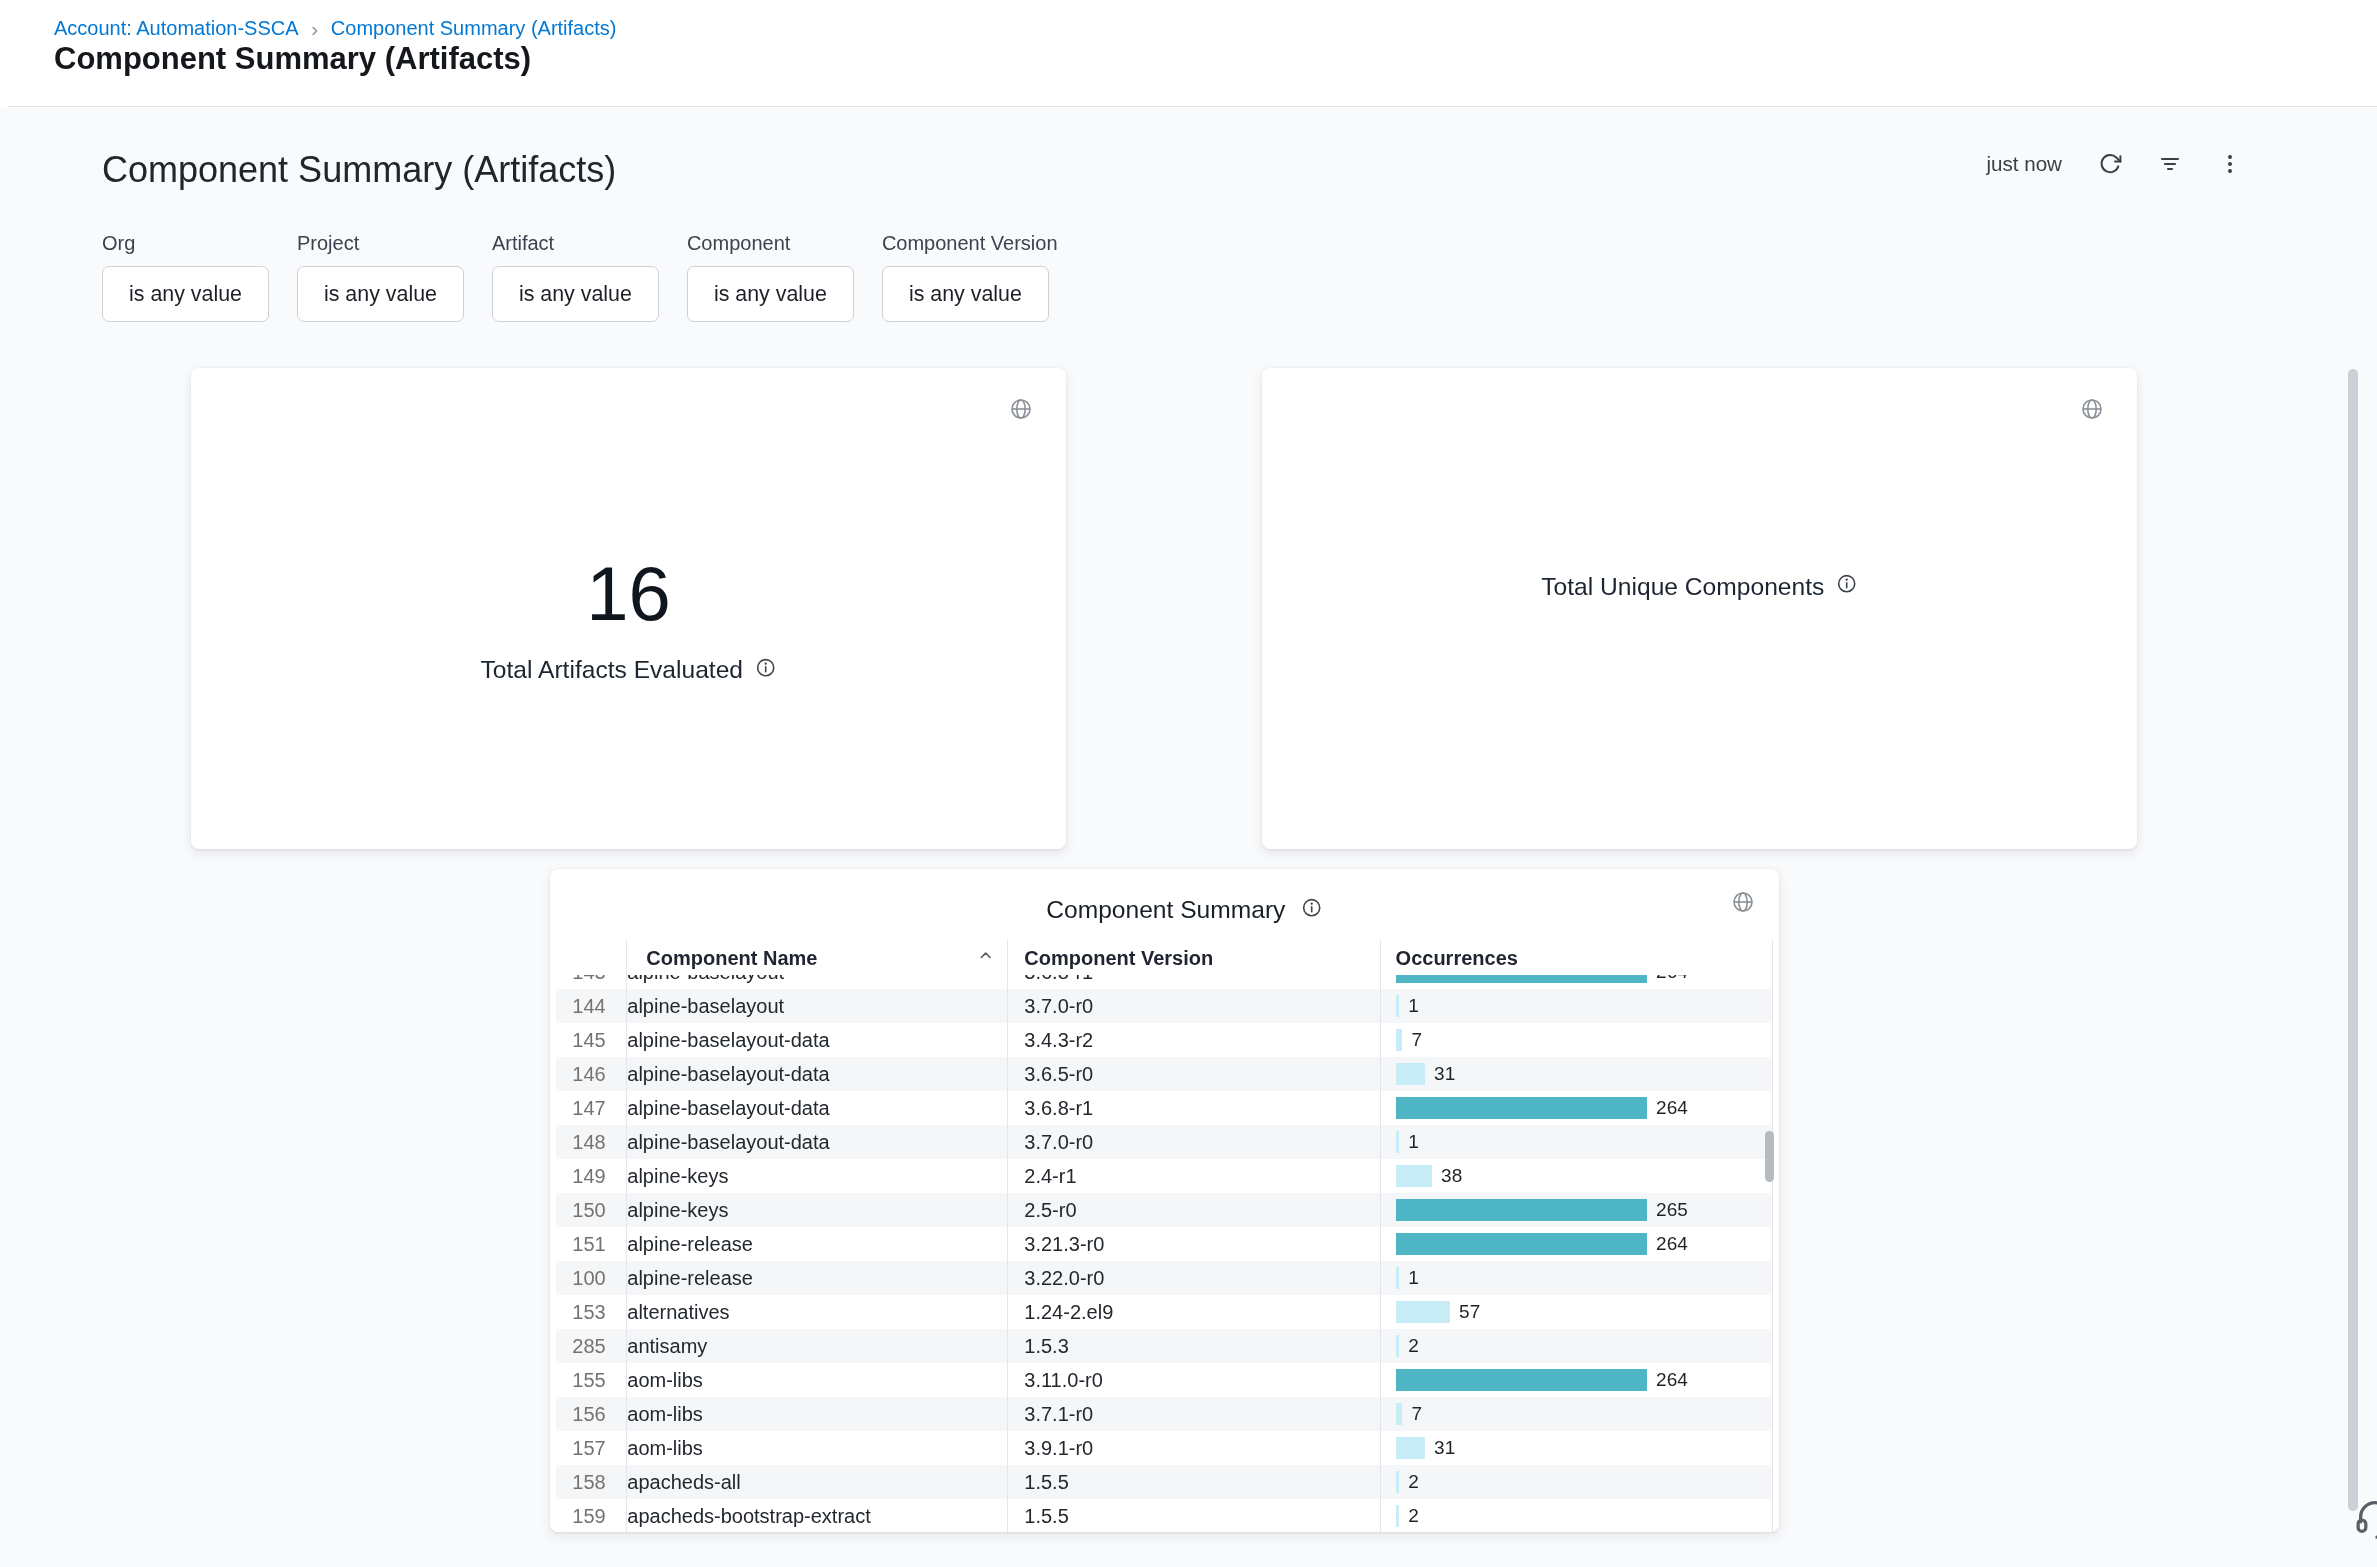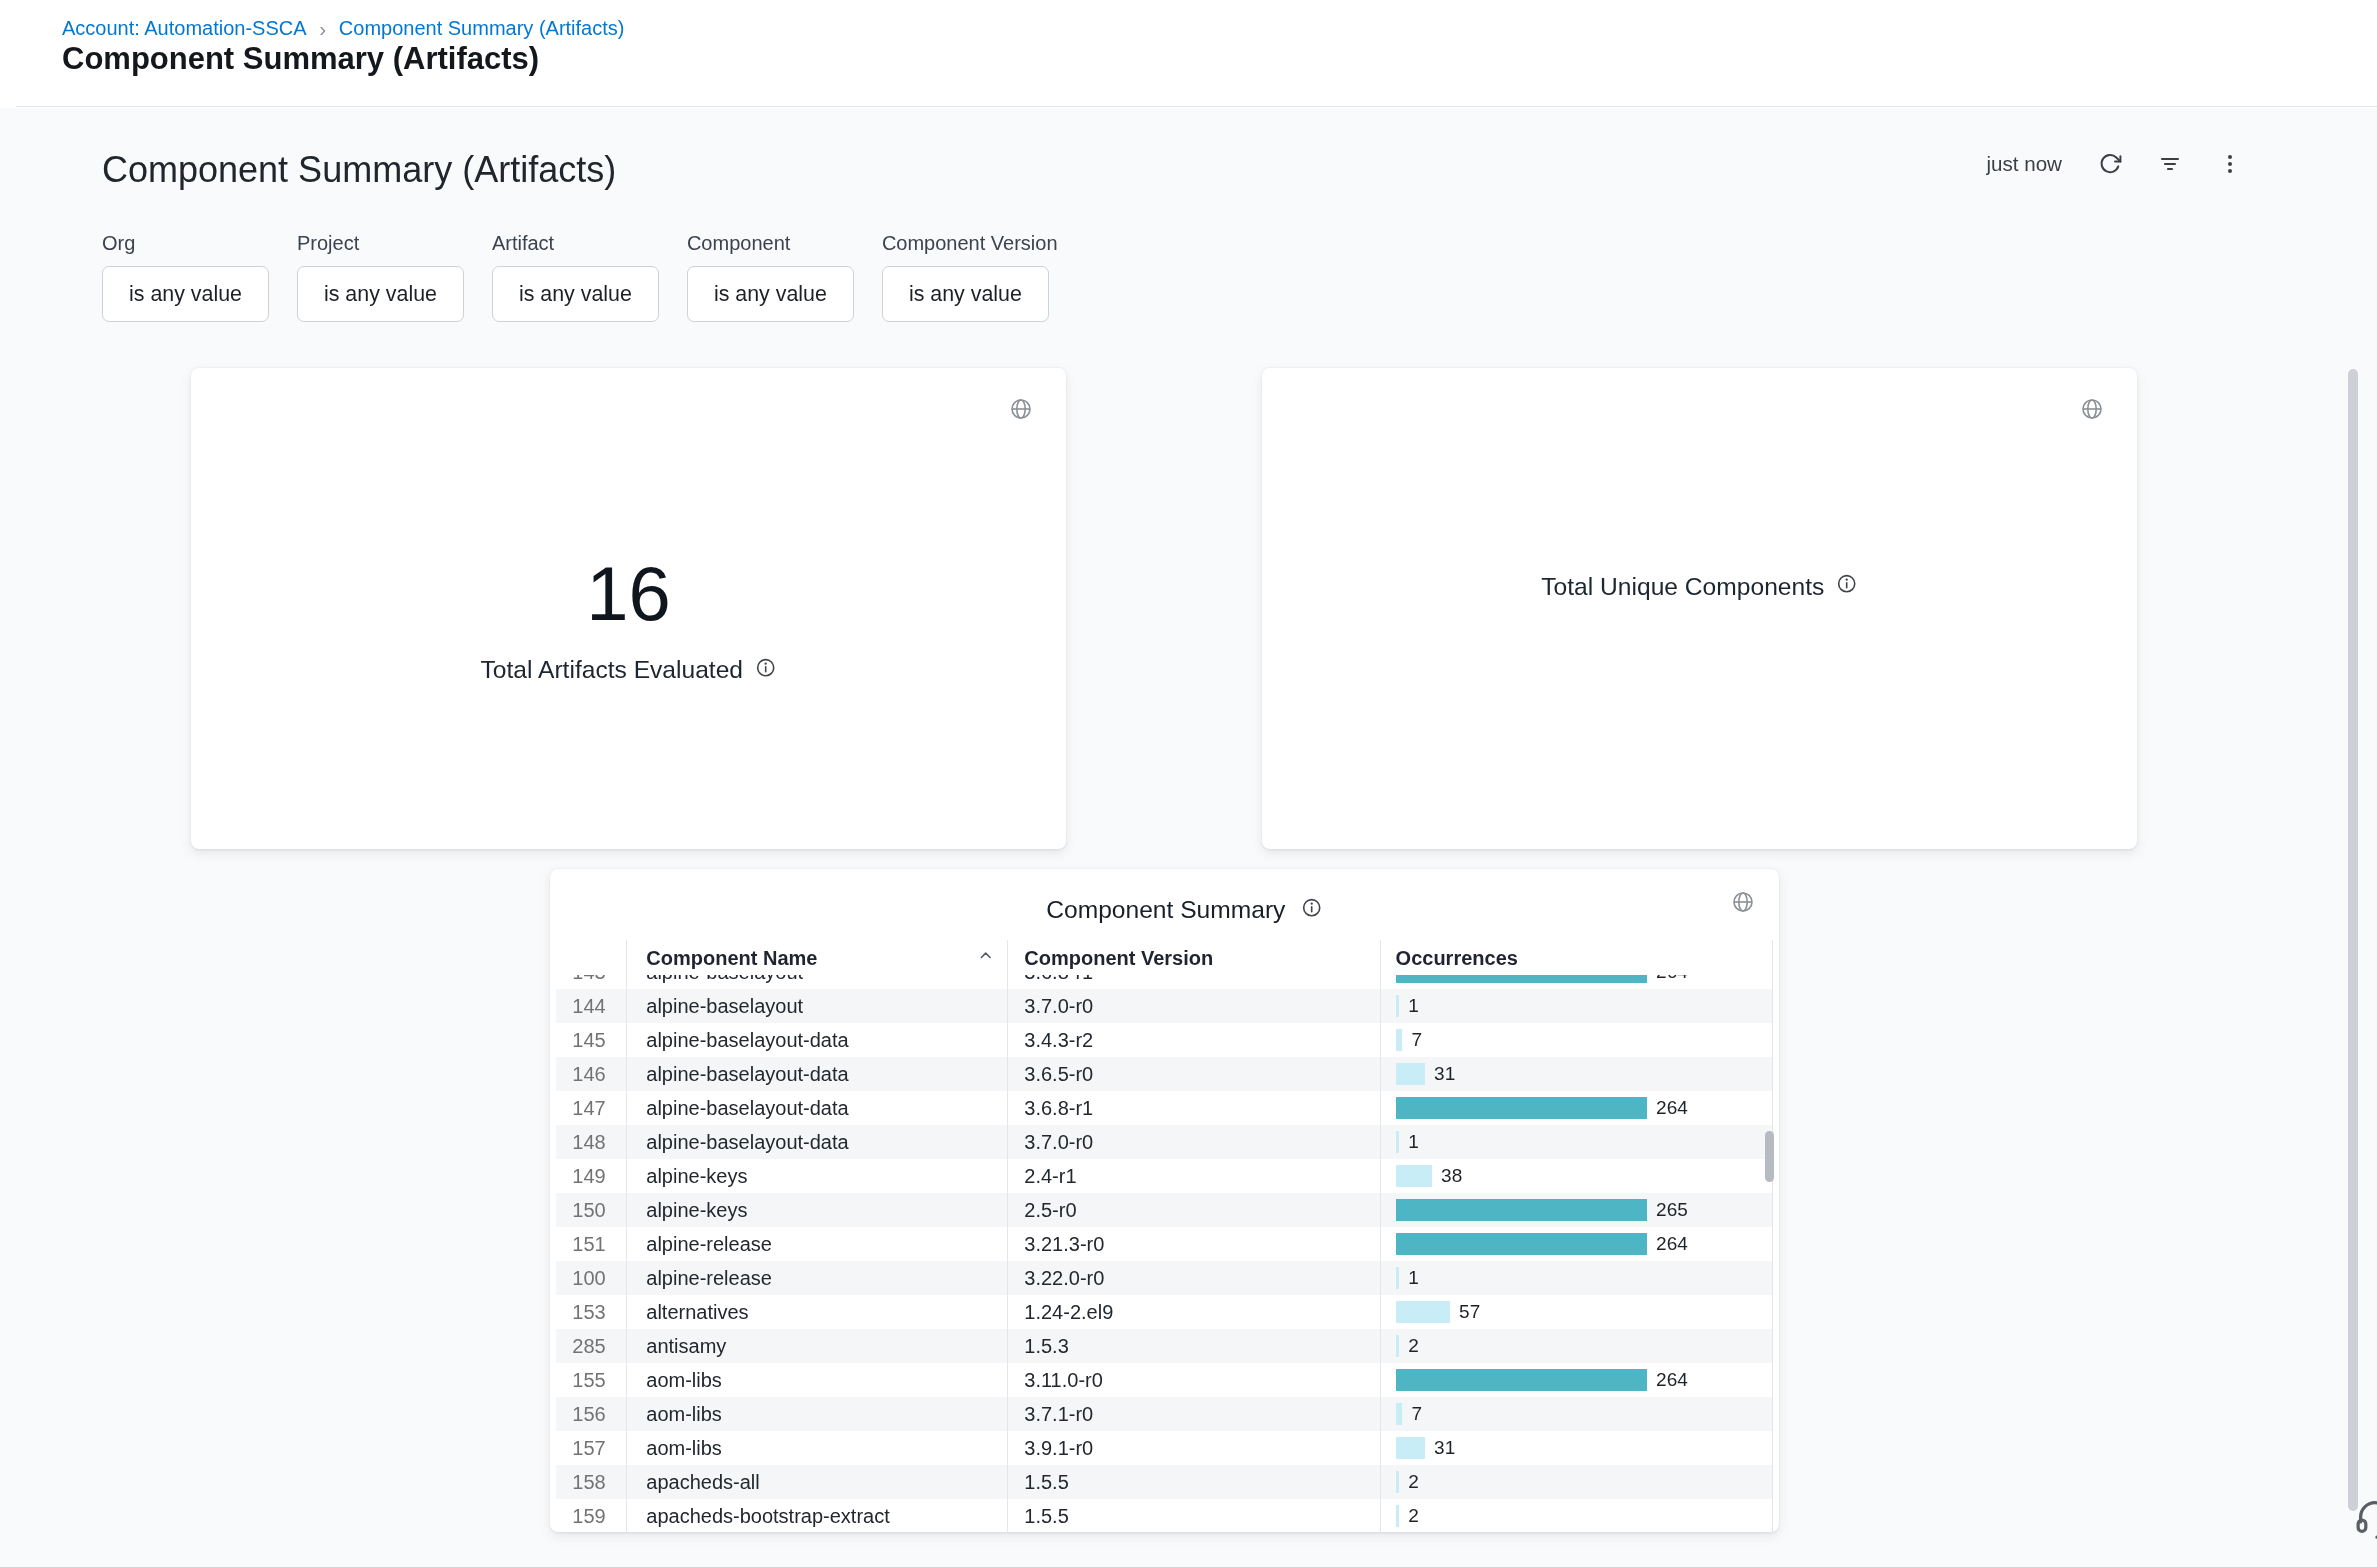--- a/index.html
+++ b/index.html
@@ -1,20 +1,20 @@
 <!DOCTYPE html>
 <html style="font-size:12.7px"><head>
 <meta charset="utf-8">
 <style>
   html,body{margin:0;padding:0;background:#ffffff;}
   .screen{position:relative;width:2377px;height:1567px;overflow:hidden;background:#ffffff;
           font-family:"Liberation Sans",sans-serif;color:#22262c;}
 
   
-  .top-header{position:absolute;top:0;left:16px;right:0;height:106px;background:#fff;
+  .top-header{position:absolute;top:0;left:8px;right:0;height:106px;background:#fff;
               border-bottom:1.6px solid #e3e5e9;z-index:5;}
   .breadcrumb{position:absolute;top:17.4px;left:46px;display:flex;align-items:center;gap:12.7px;font-size:20px;}
   .breadcrumb a{color:#0278d5;text-decoration:none;cursor:pointer;}
   .crumb-sep{color:#8b8fa0;font-size:20.6px;line-height:1;}
   .page-title{position:absolute;top:41px;left:46px;margin:0;font-size:31px;font-weight:700;color:#14171c;}
 
   
   .main{position:absolute;top:108px;left:0;right:0;bottom:0;background:#f9fafb;}
   .dash-title{position:absolute;top:41px;left:102px;margin:0;font-size:36px;font-weight:500;color:#21252c;}
   .dash-controls{position:absolute;top:44px;right:135px;display:flex;align-items:center;gap:36px;color:#3c4046;}
@@ -49,21 +49,21 @@
   .th{display:flex;align-items:center;font-size:20px;font-weight:700;color:#1f2430;}
   .th.name-col{border-left:1.6px solid #e4e6ea;padding-left:19px;justify-content:space-between;padding-right:12.7px;cursor:pointer;}
   .th.ver-col{border-left:1.6px solid #e4e6ea;padding-left:16px;cursor:pointer;}
   .th.occ-col{border-left:1.6px solid #e4e6ea;border-right:1.6px solid #e4e6ea;padding-left:14.3px;cursor:pointer;}
   .table-body{position:absolute;top:106px;left:6.3px;right:6.3px;bottom:0;overflow:hidden;}
   .table-body-inner{transform:translateY(-20px);}
   .trow{display:grid;grid-template-columns:70px 381px 373px 1fr;height:34px;background:#fff;}
   .trow.striped{background:#f4f6f8;}
   .td{display:flex;align-items:center;font-size:20px;color:#23282e;height:100%;}
   .td.idx{justify-content:flex-end;padding-right:20.6px;color:#737373;}
-  .td.name{border-left:1.6px solid #e4e6ea;padding-left:19px;}
+  .td.name{border-left:1.6px solid #e4e6ea;}
   .td.ver{border-left:1.6px solid #e4e6ea;padding-left:16px;}
   .td.occ{border-left:1.6px solid #e4e6ea;border-right:1.6px solid #e4e6ea;padding-left:14.3px;gap:9.5px;}
   .bar{height:22px;flex:0 0 auto;}
   .bar-label{font-size:19px;color:#1f2328;}
   .table-scroll{position:absolute;right:4.8px;top:262px;width:9.5px;height:51px;border-radius:4.8px;
                 background:#b6bac1;cursor:pointer;}
 
   
   .page-scrollbar{position:absolute;top:261px;right:19px;width:10.3px;height:1142px;border-radius:5.6px;
                   background:#cdd0d6;cursor:pointer;}

